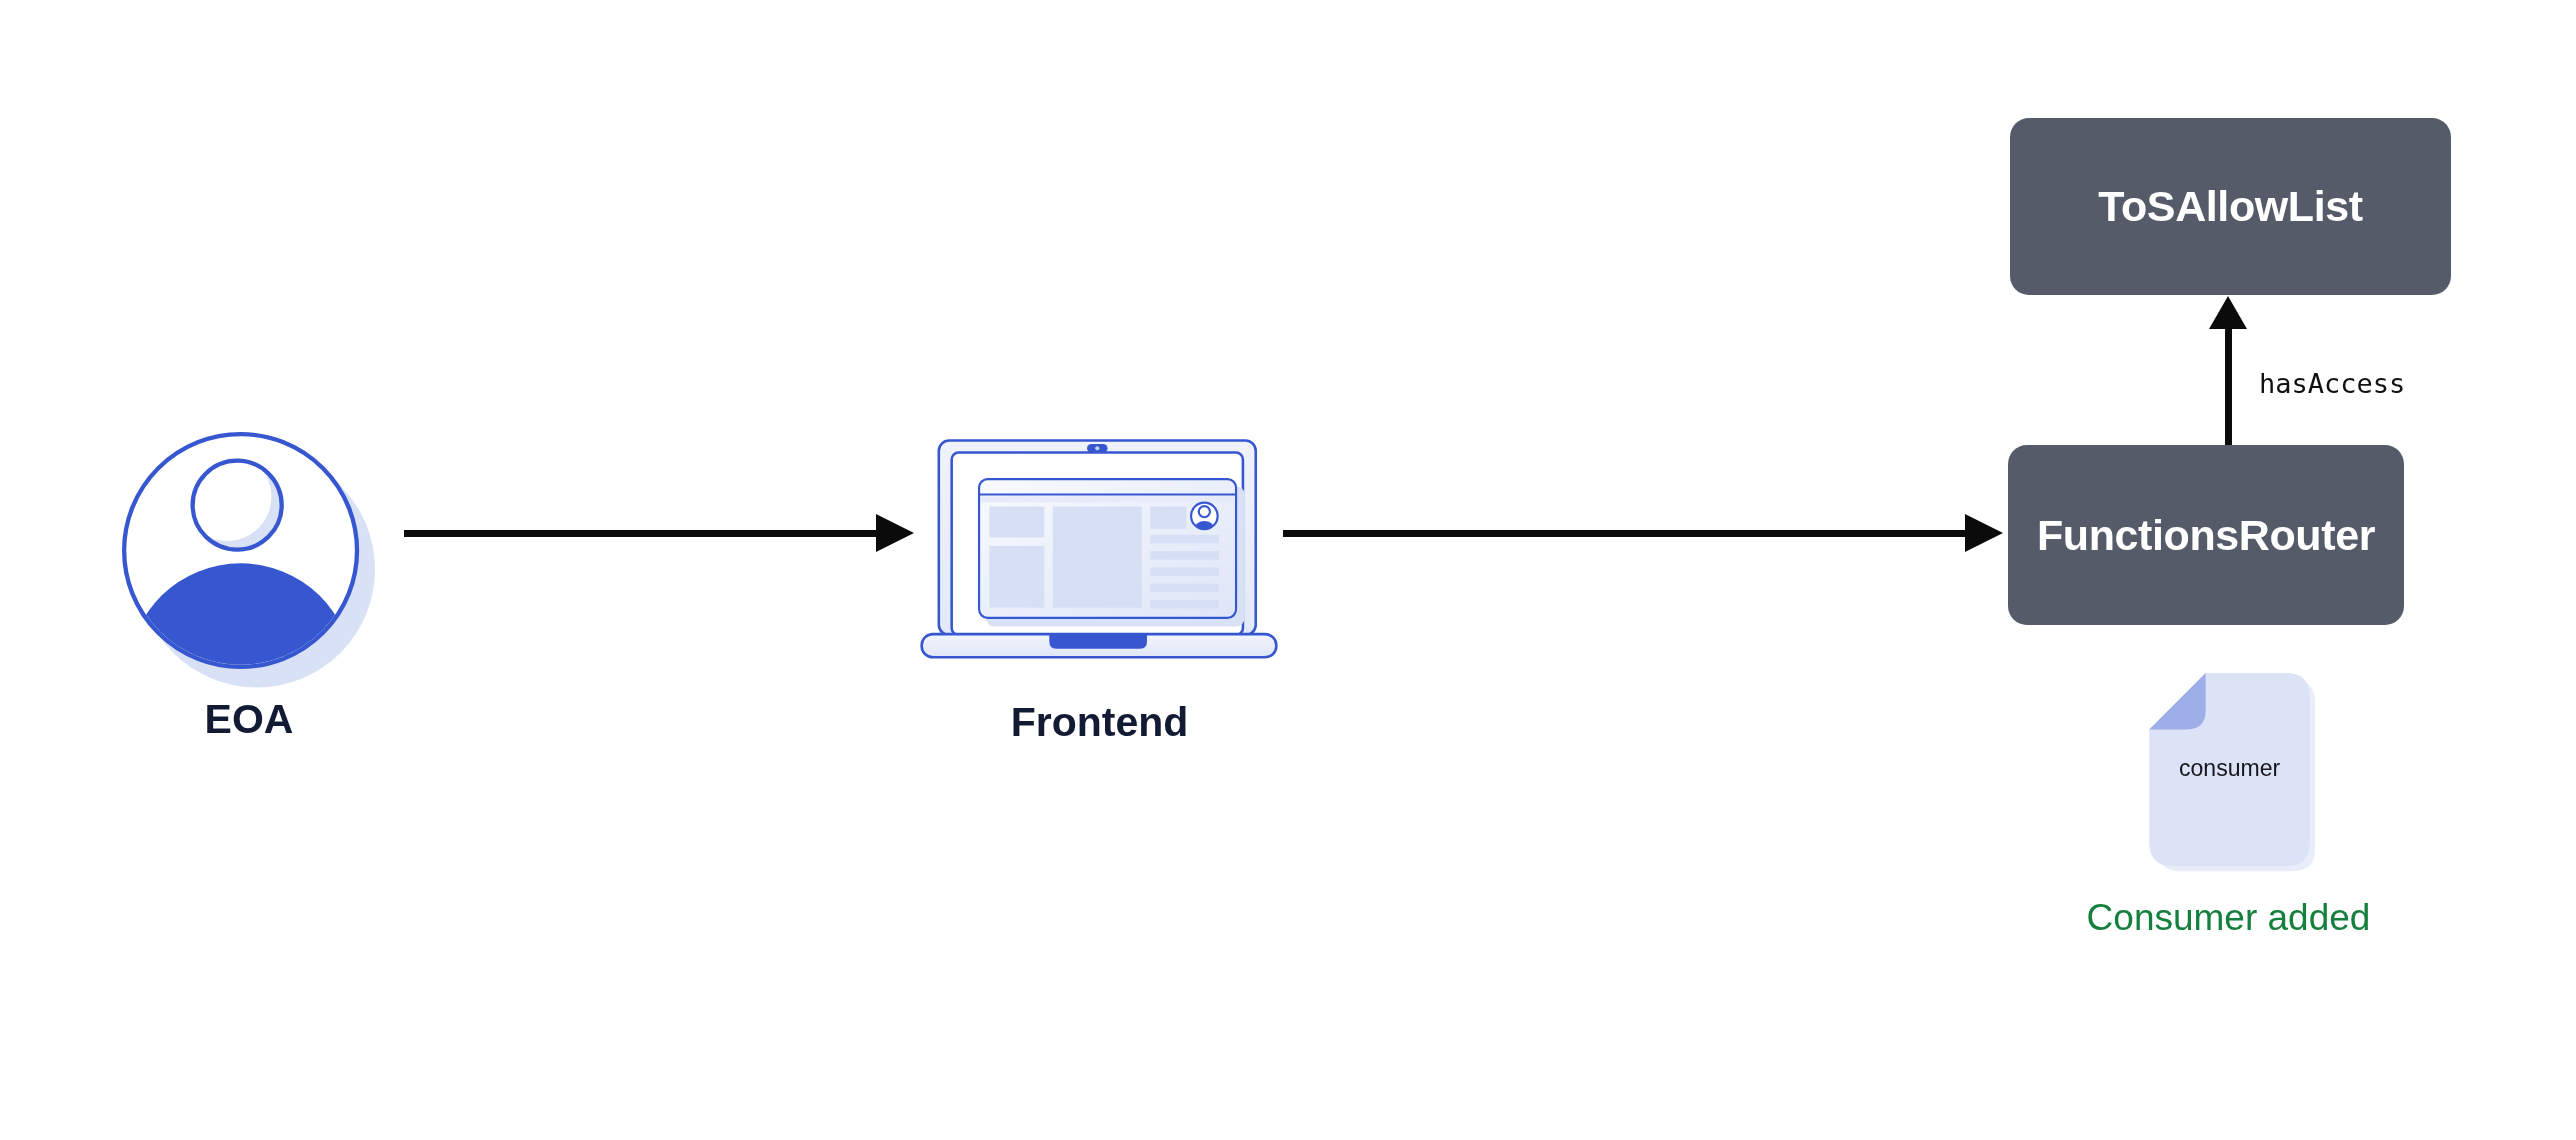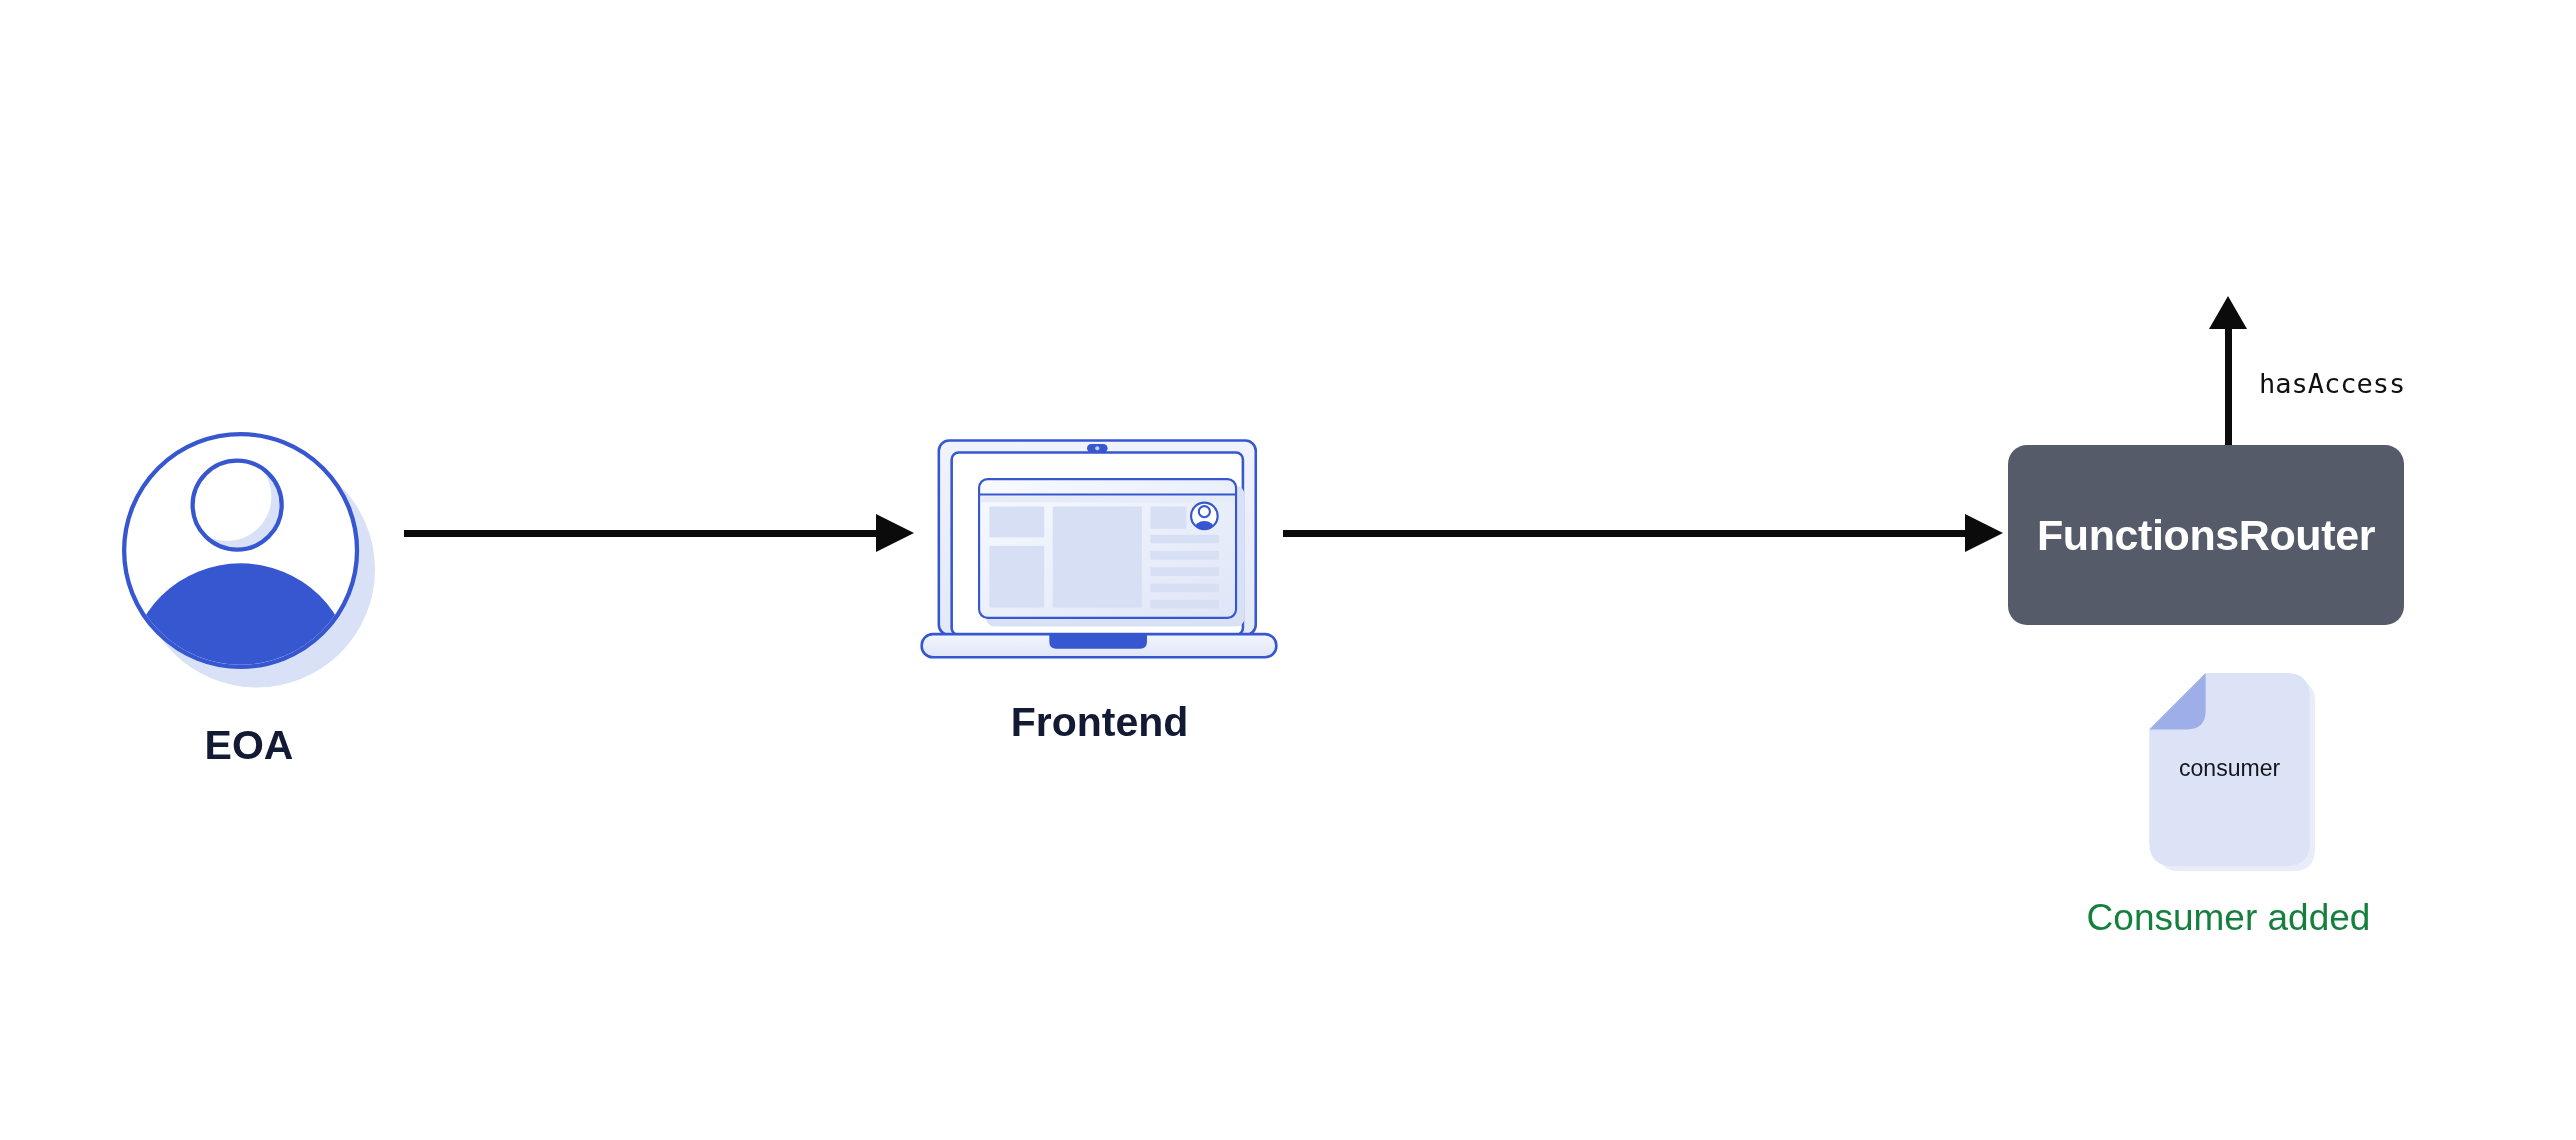--- a/index.html
+++ b/index.html
@@ -78,21 +78,21 @@
     </g>
     <clipPath id="headClip">
         <circle cx="145" cy="105" r="52"></circle>
       </clipPath>
     <g clip-path="url(#headClip)">
       <rect x="75" y="35" width="145" height="140" class="fill-lavshadow"></rect>
       <circle cx="133" cy="95" r="52" class="fill-white"></circle>
     </g>
     <circle cx="145" cy="105" r="52" fill="none" class="stroke-blue" stroke-width="5"></circle>
   </svg>
-  <div class="abs node-label" style="left:112px;top:697px;width:274px;margin-top:26px;">EOA</div>
+  <div class="abs node-label" style="left:112px;top:697px;width:274px;">EOA</div>
 
   <div class="abs arrow-line" style="left:404px;top:530px;width:473px;height:6.9px;"></div>
   <div class="abs arrow-head-right" style="left:876px;top:514px;"></div>
 
   <svg class="abs" style="left:919px;top:438px;" width="360" height="221" viewBox="0 0 420 258" aria-hidden="true">
     <defs>
       <linearGradient id="gShell" x1="0" y1="0" x2="0" y2="1">
         <stop offset="0" stop-color="#F0F3FC"></stop>
           <stop offset="1" stop-color="#E3E9F8"></stop>
       </linearGradient>
@@ -139,20 +139,23 @@
     <circle cx="333" cy="86" r="6.5" class="fill-white stroke-blue" stroke-width="2.5"></circle>
 
     <rect x="3" y="229" width="414" height="27" rx="13" fill="url(#gBase)" class="stroke-blue" stroke-width="3"></rect>
     <path d="M152 230 L266 230 L266 238 Q266 246 258 246 L160 246 Q152 246 152 238 Z" class="fill-blue"></path>
   </svg>
   <div class="abs node-label" style="left:928px;top:700px;width:343px;">Frontend</div>
 
   <div class="abs arrow-line" style="left:1283px;top:530px;width:682px;height:6.9px;"></div>
   <div class="abs arrow-head-right" style="left:1965px;top:514px;"></div>
 
+  <div class="abs contract-box" style="left:2010px;top:118px;width:441px;height:177px;">
+    <div class="box-label">ToSAllowList</div>
+  </div>
 
   <div class="abs arrow-head-up" style="left:2209px;top:296px;"></div>
   <div class="abs arrow-line" style="left:2225px;top:326px;width:6.9px;height:120px;"></div>
   <div class="abs mono-label" style="left:2259px;top:370px;">hasAccess</div>
 
   <div class="abs contract-box" style="left:2008px;top:445px;width:396px;height:180px;">
     <div class="box-label">FunctionsRouter</div>
   </div>
 
   <svg class="abs" style="left:2149px;top:673px;" width="168" height="200" viewBox="0 0 196 234" aria-hidden="true">

